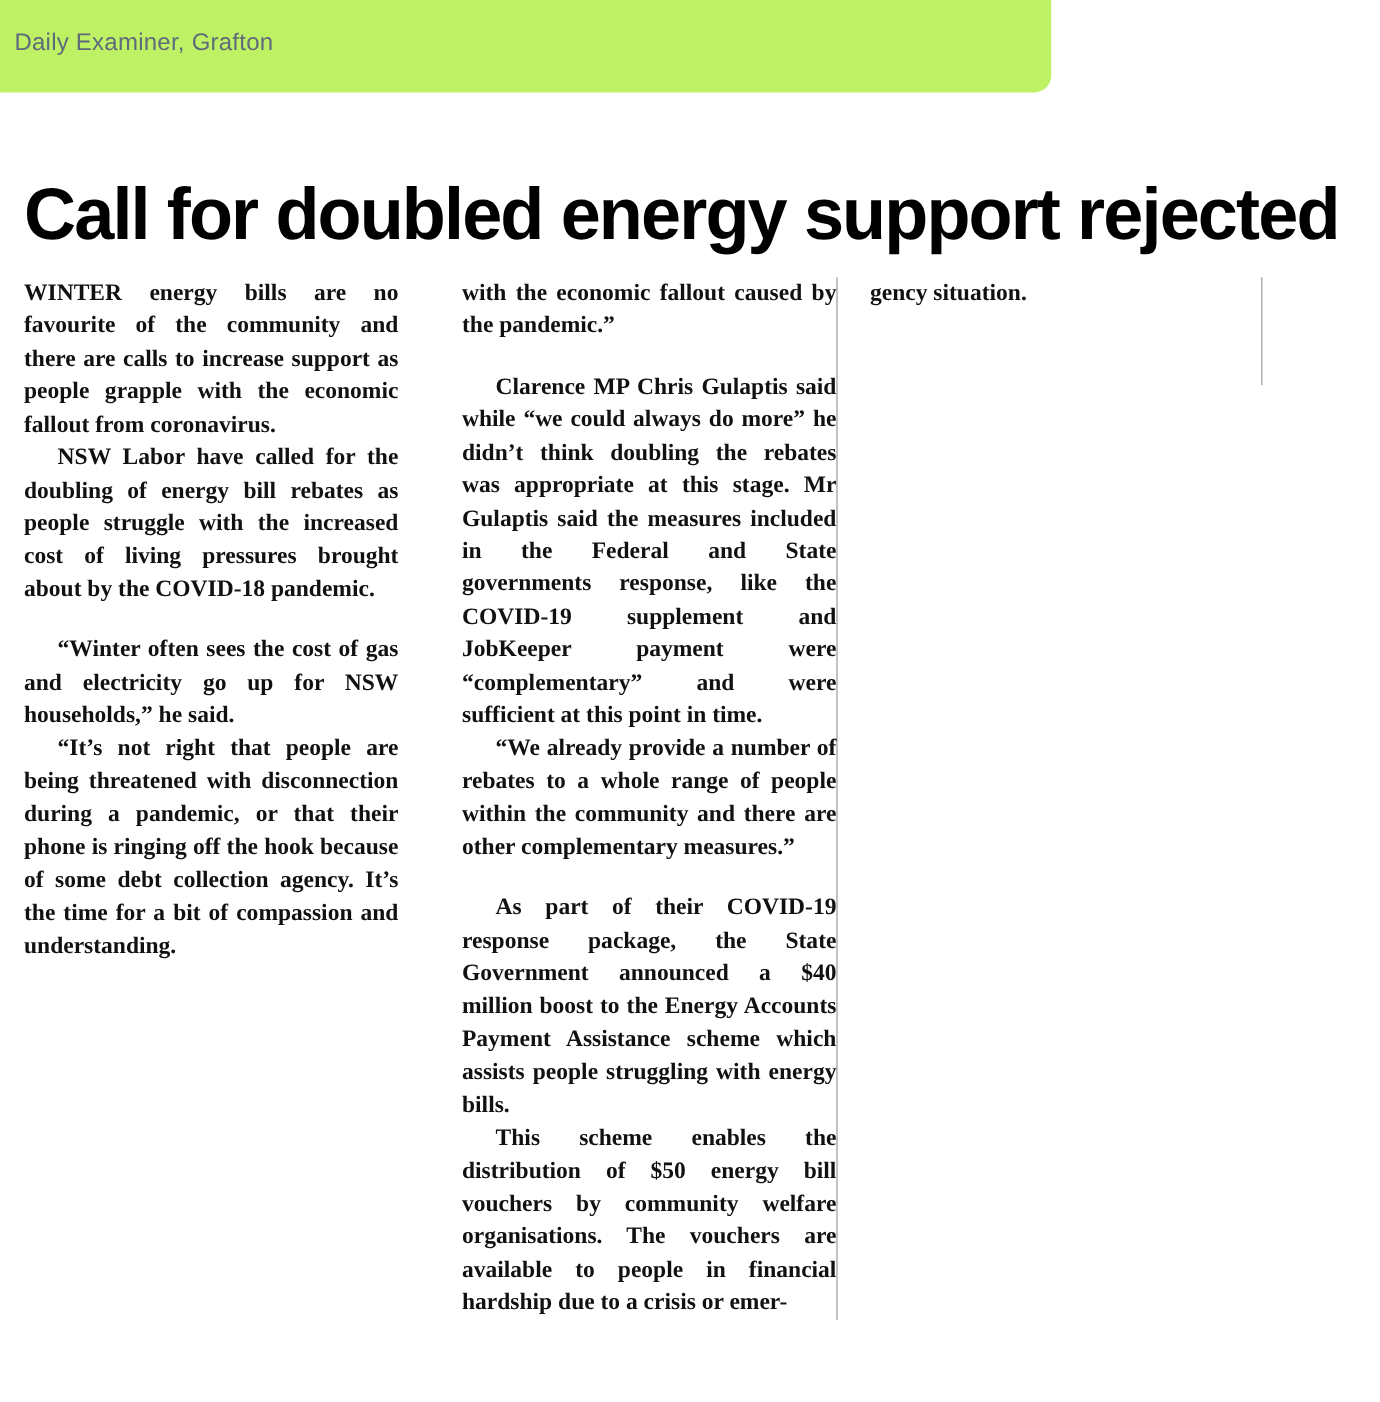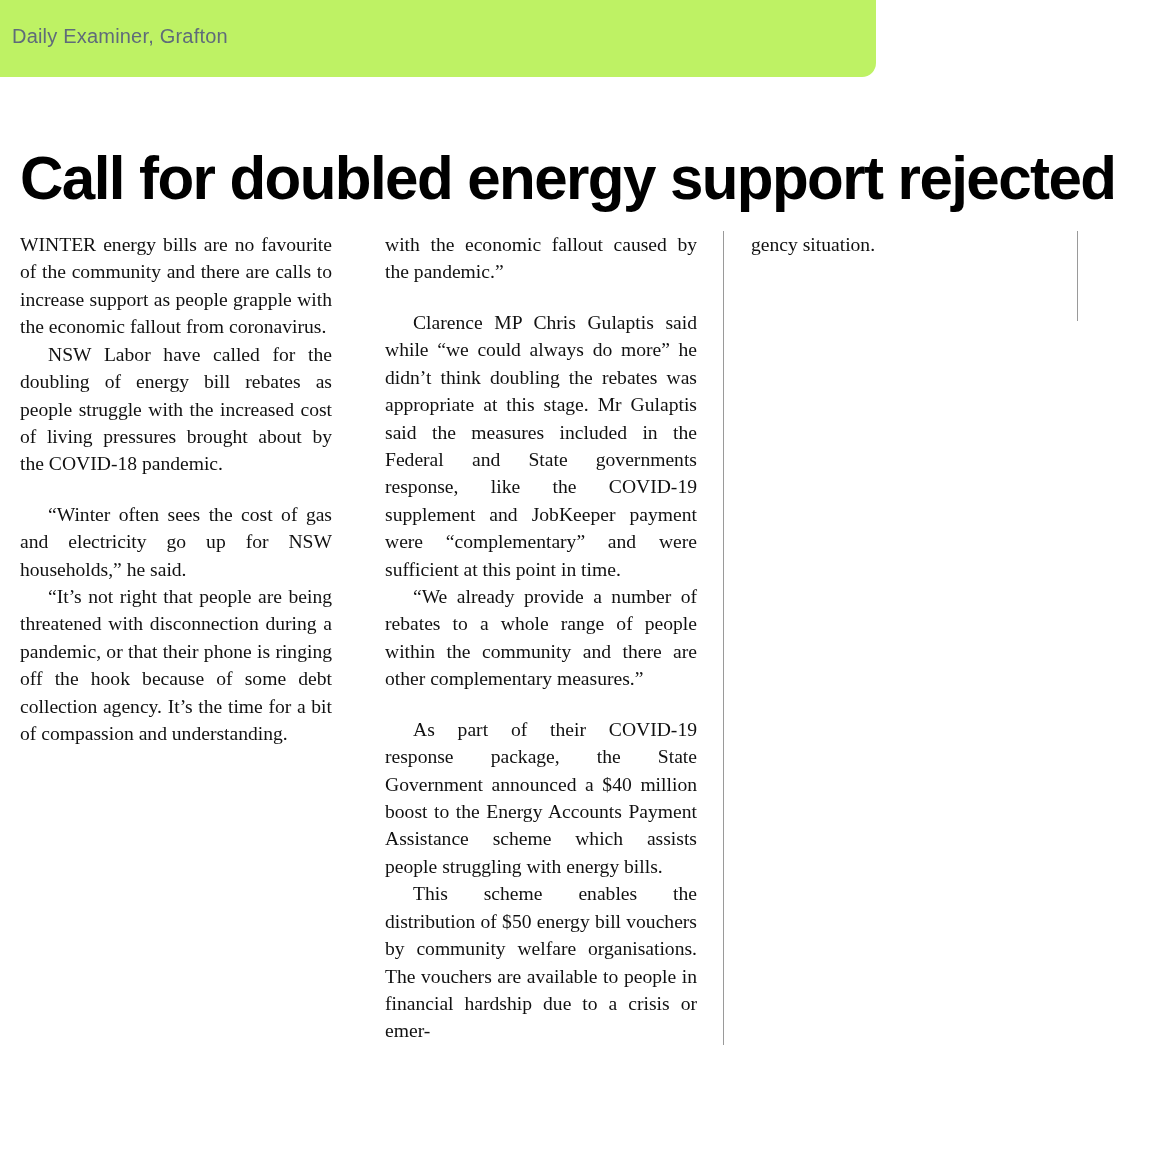--- a/index.html
+++ b/index.html
@@ -67,21 +67,20 @@
     width: 312px;
     padding-right: 0;
     box-sizing: content-box;
   }
   .col + .col {
     margin-left: 53px;
   }
 
   .col-2 {
     border-right: 1px solid #9a9a9a;
-    padding-right: 26px;
     margin-right: -26px;
   }
 
   .col-3 {
     border-right: 1px solid #9a9a9a;
     padding-right: 14px;
   }
   .col-3 {
     height: 90px;
   }
@@ -96,20 +95,21 @@
   }
   .col p.indent {
     text-indent: 28px;
   }
   .col p.gap {
     margin-top: 23px;
   }
 
   .col-1 p, .col-2 p, .col-3 p {
     font-family: "Liberation Serif", serif;
+    font-weight: bold;
   }
 </style>
 </head>
 <body>
 
 <div class="header-bar">
   <div class="header-title">Daily Examiner, Grafton</div>
 </div>
 
 <div class="article">

